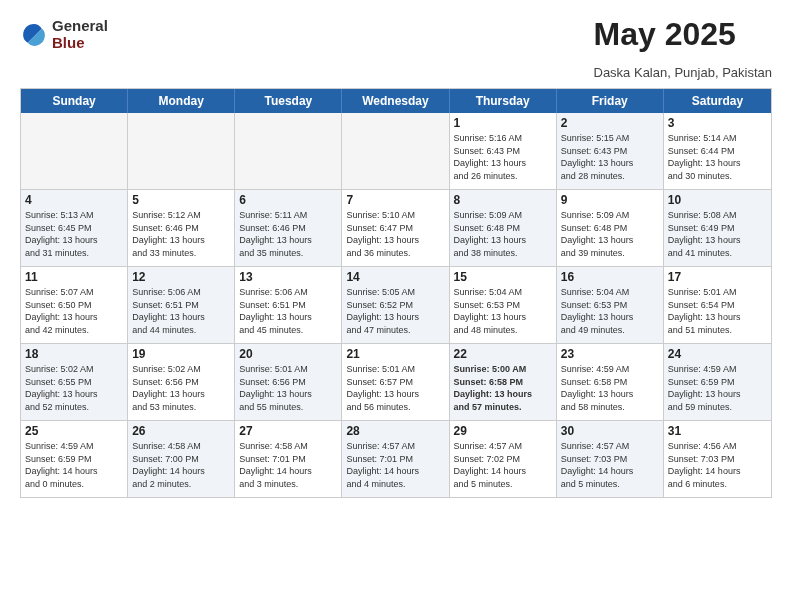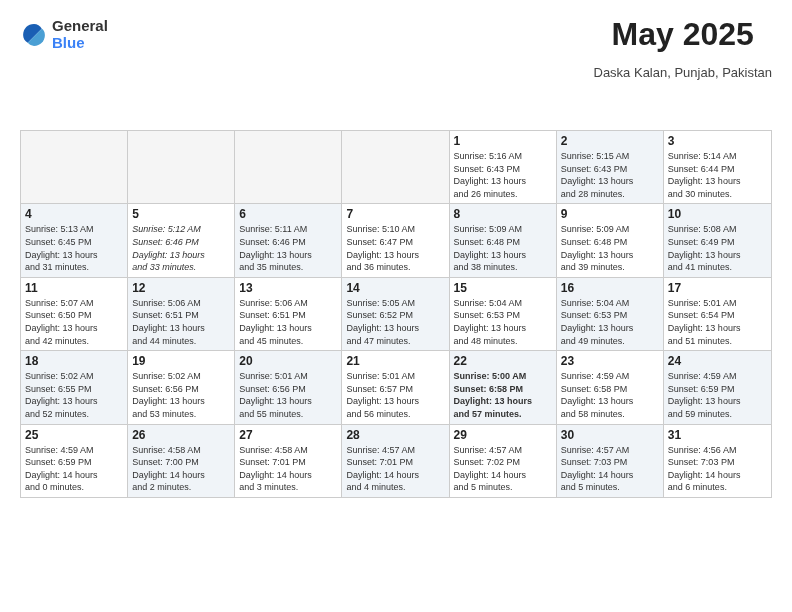--- a/index.html
+++ b/index.html
@@ -9,21 +9,20 @@
       width: 792px;
       height: 612px;
       overflow: hidden;
     }
     .page {
       width: 792px;
       height: 508px;
       padding: 18px 20px 10px 20px;
       display: flex;
       flex-direction: column;
-      gap: 42px;
     }
     .header {
       display: flex;
       align-items: flex-start;
       justify-content: space-between;
       margin-bottom: 8px;
     }
     .logo {
       display: flex;
       align-items: center;
@@ -35,28 +34,28 @@
       line-height: 1.1;
     }
     .logo-general {
       font-size: 15px;
       font-weight: bold;
       color: #333;
     }
     .logo-blue {
       font-size: 15px;
       font-weight: bold;
-      color: #3b82f6;
+      color: #7f1d1d;
     }
     .logo-icon {
       width: 28px;
       height: 28px;
     }
     .title-block {
-      text-align: center;
+      text-align: left;
     }
     .month-title {
       font-size: 32px;
       font-weight: bold;
       color: #222;
       line-height: 1;
     }
     .location {
       font-size: 13px;
       color: #444;
@@ -133,20 +132,29 @@
         <span class="logo-blue">Blue</span>
       </div>
     </div>
     <div class="title-block">
       <div class="month-title">May 2025</div>
       <div class="location">Daska Kalan, Punjab, Pakistan</div>
     </div>
   </div>
 
   <div class="calendar">
+    <div class="cal-header">
+    <div class="cal-header-cell">Sunday</div>
+        <div class="cal-header-cell">Monday</div>
+        <div class="cal-header-cell">Tuesday</div>
+        <div class="cal-header-cell">Wednesday</div>
+        <div class="cal-header-cell">Thursday</div>
+        <div class="cal-header-cell">Friday</div>
+        <div class="cal-header-cell">Saturday</div>
+      </div>
     <div class="cal-body">
     <div class="cal-row">
           <div class="cal-cell empty"></div>
           <div class="cal-cell empty"></div>
           <div class="cal-cell empty"></div>
           <div class="cal-cell empty"></div>
           <div class="cal-cell">
             <div class="day-num">1</div>
             <div class="cell-detail" style="white-space: pre-line;">Sunrise: 5:16 AM
 Sunset: 6:43 PM
@@ -171,21 +179,21 @@
         <div class="cal-row">
           <div class="cal-cell shaded">
             <div class="day-num">4</div>
             <div class="cell-detail" style="white-space: pre-line;">Sunrise: 5:13 AM
 Sunset: 6:45 PM
 Daylight: 13 hours
 and 31 minutes.</div>
           </div>
           <div class="cal-cell">
             <div class="day-num">5</div>
-            <div class="cell-detail" style="white-space: pre-line; font-style: italic;">Sunrise: 5:12 AM
+            <div class="cell-detail" style="white-space: pre-line;">Sunrise: 5:12 AM
 Sunset: 6:46 PM
 Daylight: 13 hours
 and 33 minutes.</div>
           </div>
           <div class="cal-cell shaded">
             <div class="day-num">6</div>
             <div class="cell-detail" style="white-space: pre-line;">Sunrise: 5:11 AM
 Sunset: 6:46 PM
 Daylight: 13 hours
 and 35 minutes.</div>

